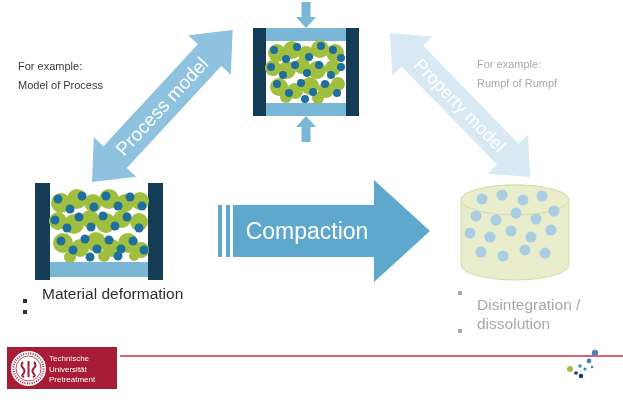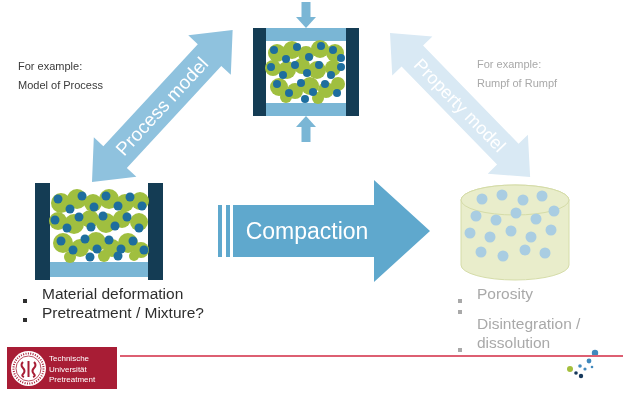--- a/index.html
+++ b/index.html
@@ -235,28 +235,23 @@
     <div>Rumpf of Rumpf</div>
   </div>
 
   <ul class="bullets dark" style="left:23px;top:284px;width:230px;">
     <li>
         <span class="sq"></span>
         <span>Material deformation</span>
       </li>
     <li>
         <span class="sq"></span>
-        <span>Pretreatment / Mixture?</span>
       </li>
   </ul>
   <ul class="bullets gray" style="left:458px;top:284px;width:140px;">
-    <li>
-        <span class="sq"></span>
-        <span>Porosity</span>
-      </li>
     <li>
         <span class="sq"></span>
       </li>
     <li>
         <span class="sq"></span>
         <span>Disintegration / dissolution</span>
       </li>
   </ul>
 
   <div class="banner"></div>

